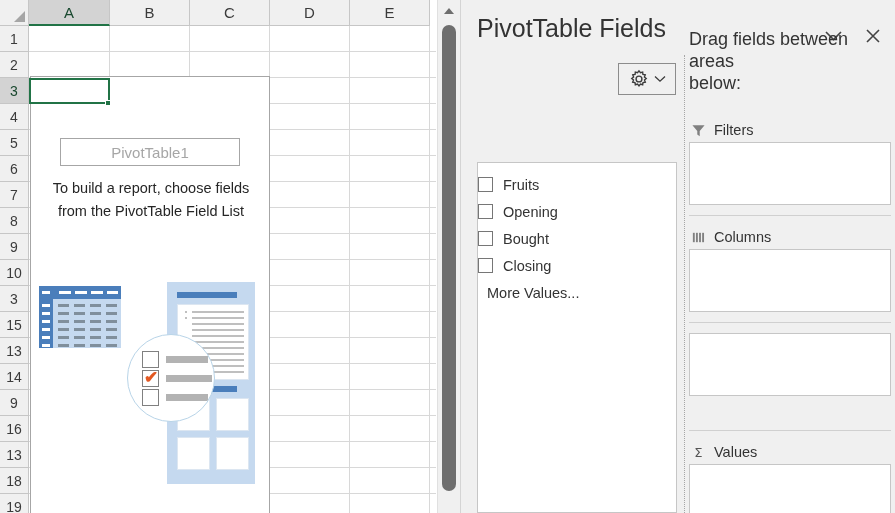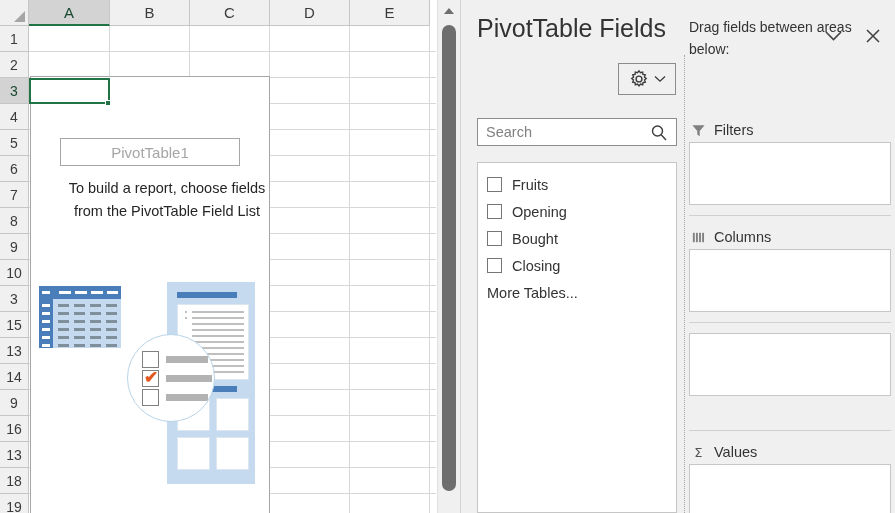--- a/index.html
+++ b/index.html
@@ -166,21 +166,21 @@
     box-sizing: border-box;
     display: flex;
     align-items: center;
     justify-content: center;
     font-size: 15px;
     color: #a6a6a6;
     background: #ffffff;
   }
   #pivot-hint {
     position: absolute;
-    left: 16px;
+    left: 0;
     top: 100px;
     width: 240px;
     text-align: center;
     font-size: 14.5px;
     line-height: 23px;
     color: #262626;
   }
   
   #illus {
     position: absolute;
@@ -353,21 +353,20 @@
     height: 351px;
     background: #ffffff;
     border: 1px solid #c6c6c6;
     box-sizing: border-box;
     padding-top: 8px;
   }
   .field-row {
     height: 27px;
     display: flex;
     align-items: center;
-    padding-left: 9px;
     cursor: pointer;
   }
   .field-cb {
     width: 15px; height: 15px;
     border: 1px solid #767676;
     box-sizing: border-box;
     background: #ffffff;
     margin-right: 10px;
     flex: 0 0 auto;
   }
@@ -388,23 +387,23 @@
   #splitter {
     position: absolute;
     left: 223px; top: 55px;
     width: 1px; height: 458px;
     border-left: 1px dotted #a6a6a6;
   }
 
   
   #drag-label {
     position: absolute;
-    left: 228px; top: 16px;
+    left: 228px; top: 28px;
     width: 180px;
-    font-size: 14px;
+    font-size: 18px;
     line-height: 22px;
     color: #333333;
   }
   .area {
     position: absolute;
     left: 228px;
     width: 202px;
   }
   .area-head {
     display: flex;
@@ -624,48 +623,39 @@
         <g fill="none" stroke="#3b3b3b" stroke-width="1.5">
           <circle cx="12" cy="12" r="3.2"></circle>
           <path d="M12 3.2 L13.6 5.2 L16 4.5 L16.3 7 L18.8 7.4 L17.9 9.8 L19.9 11.4 L18 13 L18.9 15.4 L16.4 15.8 L16 18.3 L13.6 17.5 L12 19.5 L10.4 17.5 L8 18.3 L7.6 15.8 L5.1 15.4 L6 13 L4.1 11.4 L6.1 9.8 L5.2 7.4 L7.7 7 L8 4.5 L10.4 5.2 Z"></path>
         </g>
       </svg>
       <svg width="12" height="8" viewBox="0 0 12 8">
         <path d="M1 1.5 L6 6.2 L11 1.5" fill="none" stroke="#3b3b3b" stroke-width="1.3"></path>
       </svg>
     </div>
 
-    <div id="search-box">
-      <input id="search-input" type="text" placeholder="Search" style="">
-      <span id="search-icon-wrap">
-        <svg width="18" height="18" viewBox="0 0 18 18">
-          <circle cx="7.5" cy="7" r="5" fill="none" stroke="#3b3b3b" stroke-width="1.4"></circle>
-          <path d="M11.2 10.8 L16 16" fill="none" stroke="#3b3b3b" stroke-width="1.4"></path>
-        </svg>
-      </span>
-    </div>
 
     <div id="field-list">
         <div class="field-row">
           <span class="field-cb"></span>
           <span class="field-lbl">Fruits</span>
         </div>
         <div class="field-row">
           <span class="field-cb"></span>
           <span class="field-lbl">Opening</span>
         </div>
         <div class="field-row">
           <span class="field-cb"></span>
           <span class="field-lbl">Bought</span>
         </div>
         <div class="field-row">
           <span class="field-cb"></span>
           <span class="field-lbl">Closing</span>
         </div>
-        <div id="more-tables">More Tables...</div>
+        <div id="more-tables">More Values...</div>
       </div>
 
     <div id="splitter"></div>
 
     <div id="drag-label">
       <div>Drag fields between areas</div>
       <div>below:</div>
     </div>
 
     <div id="areas-host">

